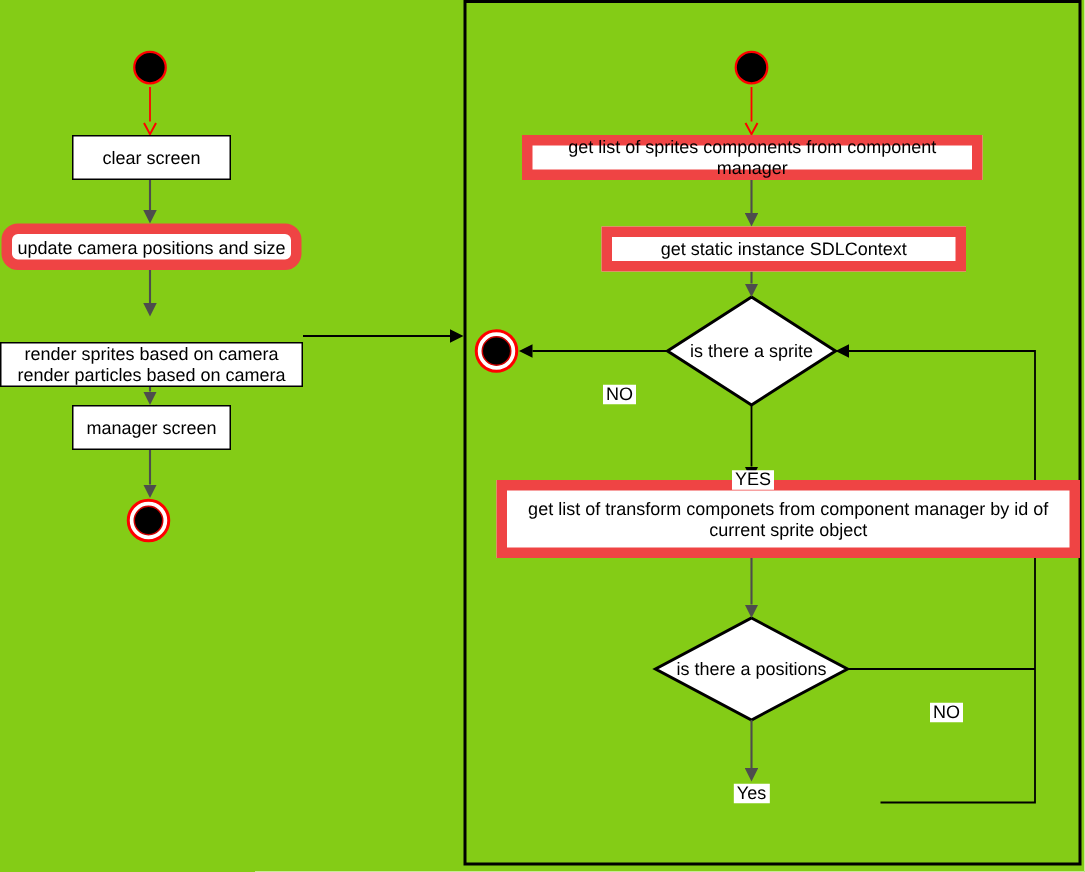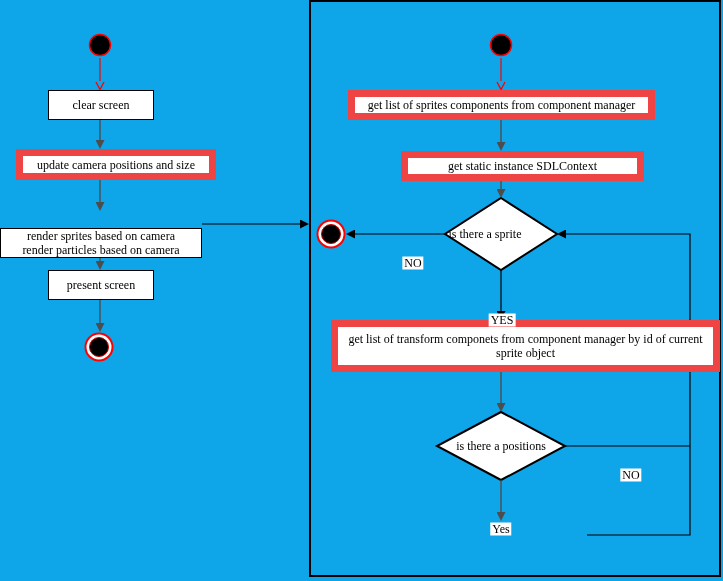--- a/index.html
+++ b/index.html
@@ -1,18 +1,18 @@
 <!DOCTYPE html>
 <html><head>
 <meta charset="utf-8">
 <style>
   html,body{margin:0;padding:0;background:#fff;}
   #stage{
-    position:relative;width:723px;height:581px;background:#0ea5e9;overflow:hidden;
-    font-family:Liberation Serif, serif;font-size:12px;color:#000;
+    position:relative;width:723px;height:581px;background:#84cc16;overflow:hidden;
+    font-family:Liberation Sans, sans-serif;font-size:12px;color:#000;
   }
   #wires{position:absolute;left:0;top:0;z-index:1;}
   .abox{
     position:absolute;z-index:2;box-sizing:border-box;background:#ffffff;
     display:flex;align-items:center;justify-content:center;text-align:center;
     line-height:14px;padding:0 2px;
   }
   .b-black{border:1px solid #000000;}
   .b-gray{border:7px solid #ef4444;}
   .dlabel{
@@ -68,37 +68,37 @@
     <circle cx="501" cy="45" r="10.5" fill="#000000" stroke="#ff0000" stroke-width="1.5"></circle>
 
     <circle cx="99" cy="347" r="13.5" fill="#ffffff" stroke="#ff0000" stroke-width="2"></circle>
     <circle cx="99" cy="347" r="9.5" fill="#000000" stroke="#cc0000" stroke-width="1"></circle>
     <circle cx="331" cy="234" r="13.5" fill="#ffffff" stroke="#ff0000" stroke-width="2"></circle>
     <circle cx="331" cy="234" r="9.5" fill="#000000" stroke="#cc0000" stroke-width="1"></circle>
   </svg>
 
   <div class="abox b-black" style="left:48px;top:90px;width:106px;height:30px;">clear screen</div>
 
-  <div class="abox b-gray" style="left:16px;top:149px;width:200px;height:31px;">update camera positions and size</div>
+  <div class="abox b-gray" style="left:1px;top:149px;width:200px;height:31px;border-radius:11px;">update camera positions and size</div>
 
   <div class="abox b-black" style="left:0px;top:228px;width:202px;height:30px;flex-direction:column;">
     <div>render sprites based on camera</div>
     <div>render particles based on camera</div>
   </div>
 
-  <div class="abox b-black" style="left:48px;top:270px;width:106px;height:30px;">present screen</div>
+  <div class="abox b-black" style="left:48px;top:270px;width:106px;height:30px;">manager screen</div>
 
   <div class="abox b-gray" style="left:348px;top:90px;width:307px;height:30px;">get list of sprites components from component manager</div>
 
   <div class="abox b-gray" style="left:401px;top:151px;width:243px;height:30px;">get static instance SDLContext</div>
 
   <div class="abox b-gray" style="left:331px;top:320px;width:389px;height:52px;">get list of transform componets from component manager by id of current sprite object</div>
 
 
-  <div class="dlabel" style="left:430px;top:224px;width:110px;height:20px;">is there a sprite</div>
+  <div class="dlabel" style="left:446px;top:224px;width:110px;height:20px;">is there a sprite</div>
 
   <div class="dlabel" style="left:438px;top:436px;width:126px;height:20px;">is there a positions</div>
 
   <div class="edge-label" style="left:413px;top:234px;">NO</div>
 
   <div class="edge-label" style="left:502px;top:291px;">YES</div>
 
   <div class="edge-label" style="left:631px;top:446px;">NO</div>
 
   <div class="edge-label" style="left:501px;top:500px;">Yes</div>

